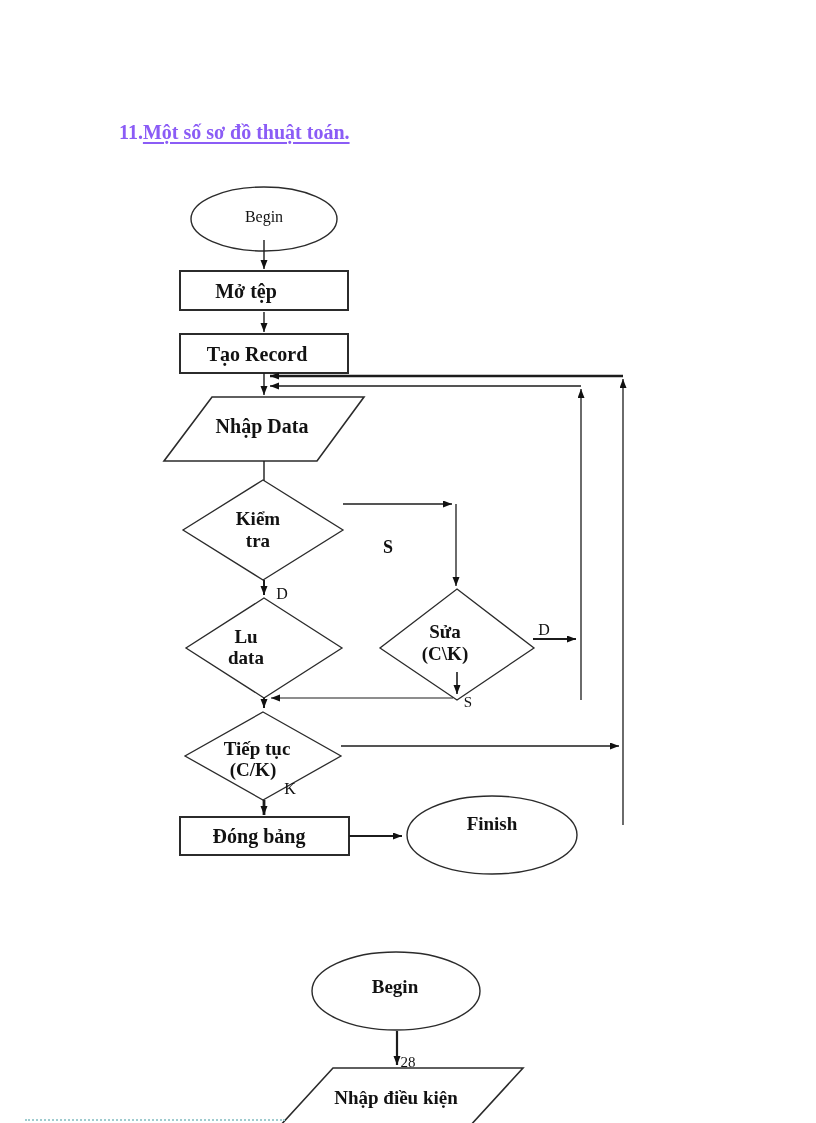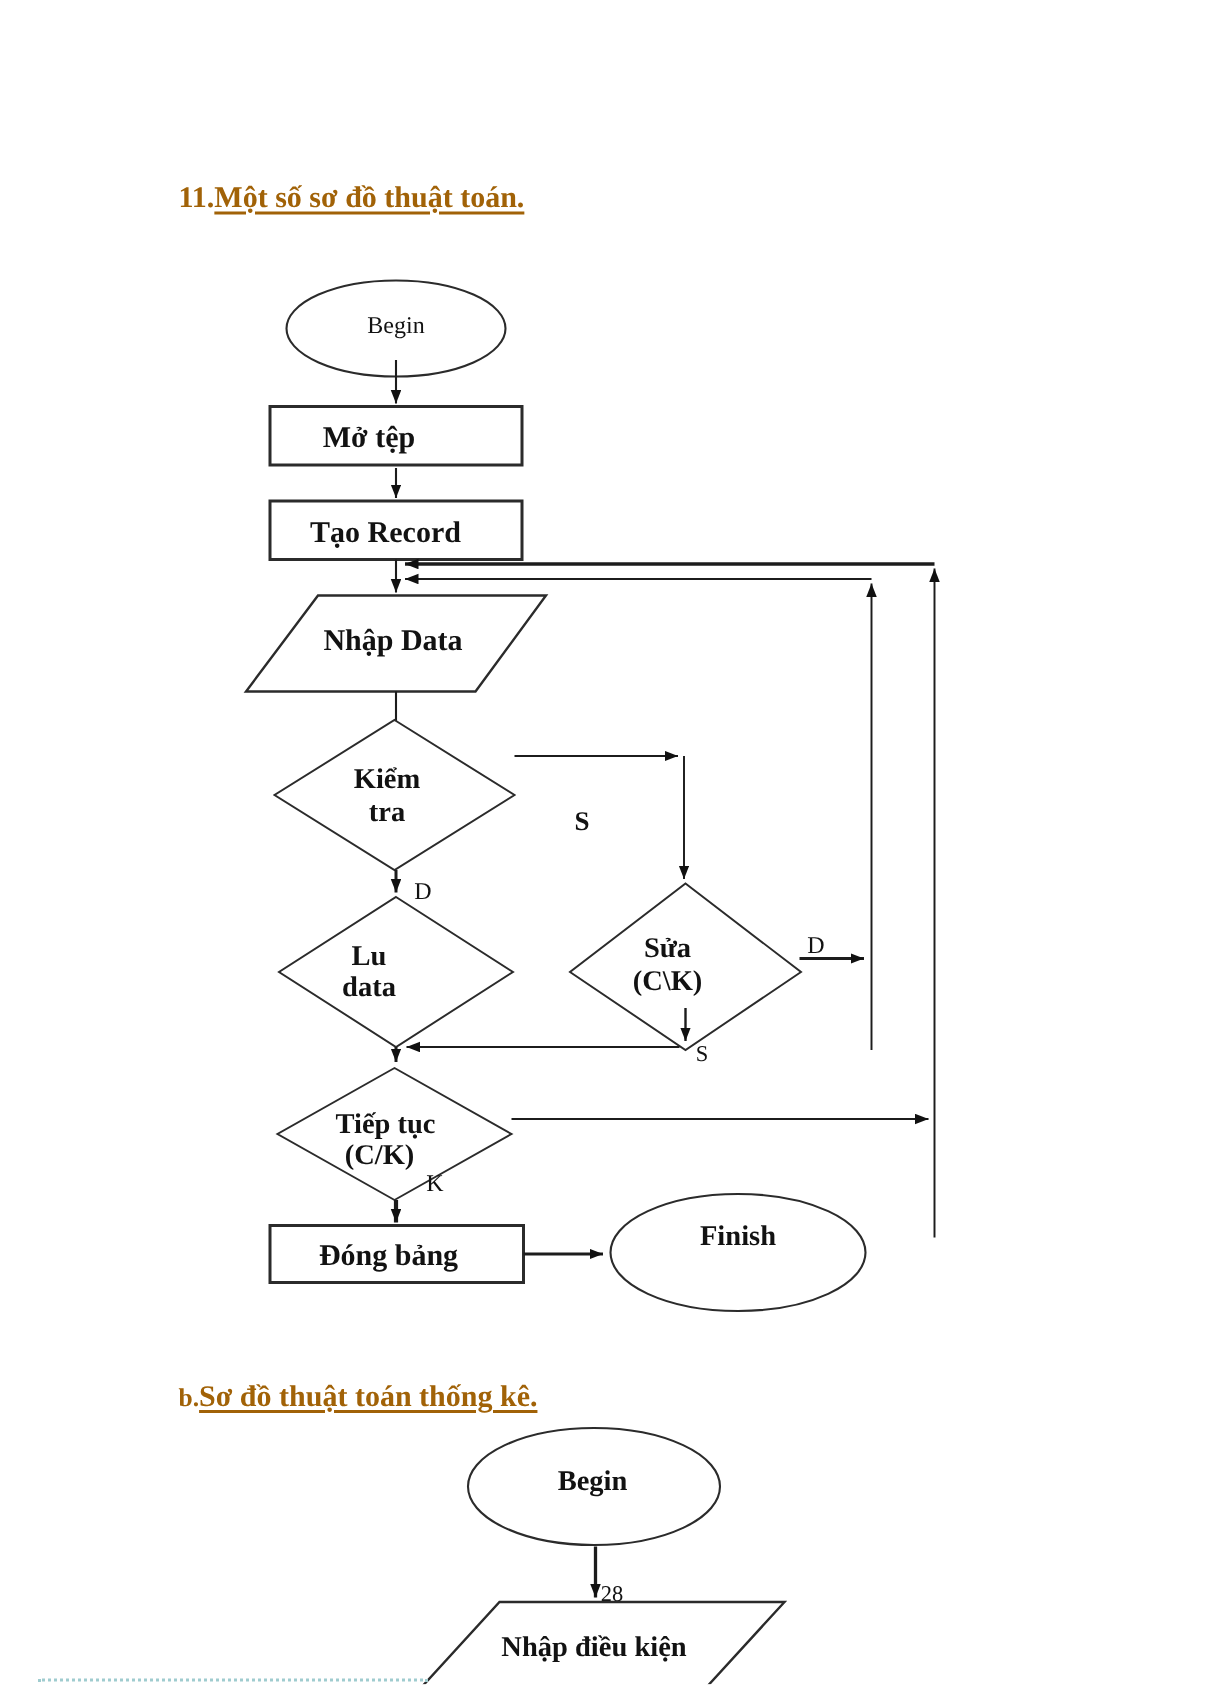--- a/index.html
+++ b/index.html
@@ -9,21 +9,21 @@
     height: 1123px;
     background: #ffffff;
     overflow: hidden;
     font-family: "Liberation Serif", serif;
     color: #111;
   }
   .heading {
     position: absolute;
     white-space: nowrap;
     font-weight: bold;
-    color: #a16207;
+    color: #8b5cf6;
   }
   .heading .prefix { text-decoration: none; }
   .heading .title  {
     text-decoration: underline;
     text-decoration-thickness: 2px;
     text-underline-offset: 3px;
   }
   #h-section { left: 119px; top: 121px; font-size: 20px; }
   #h-sub-a   { left: 119px; top: 147px; font-size: 20px; }
   #h-sub-a .prefix { font-size: 16px; font-weight: normal; }
@@ -44,23 +44,20 @@
     border-top: 2px dotted #9fcccf;
   }
 </style>
 </head>
 <body>
 
 <div class="page">
 
   <div class="heading" id="h-section">
     <span class="prefix">11.</span><span class="title">Một số sơ đồ thuật toán.</span>
-  </div>
-  <div class="heading" id="h-sub-b">
-    <span class="prefix">b.</span><span class="title">Sơ đồ thuật toán thống kê.</span>
   </div>
 
   <svg class="flow" width="816" height="1123" viewBox="0 0 816 1123">
     <defs>
       <marker id="arr" markerUnits="userSpaceOnUse" markerWidth="11" markerHeight="9" refX="9" refY="3.5" orient="auto">
         <path d="M0,0 L9,3.5 L0,7 Z" fill="#111"></path>
       </marker>
     </defs>
 
     <g>

